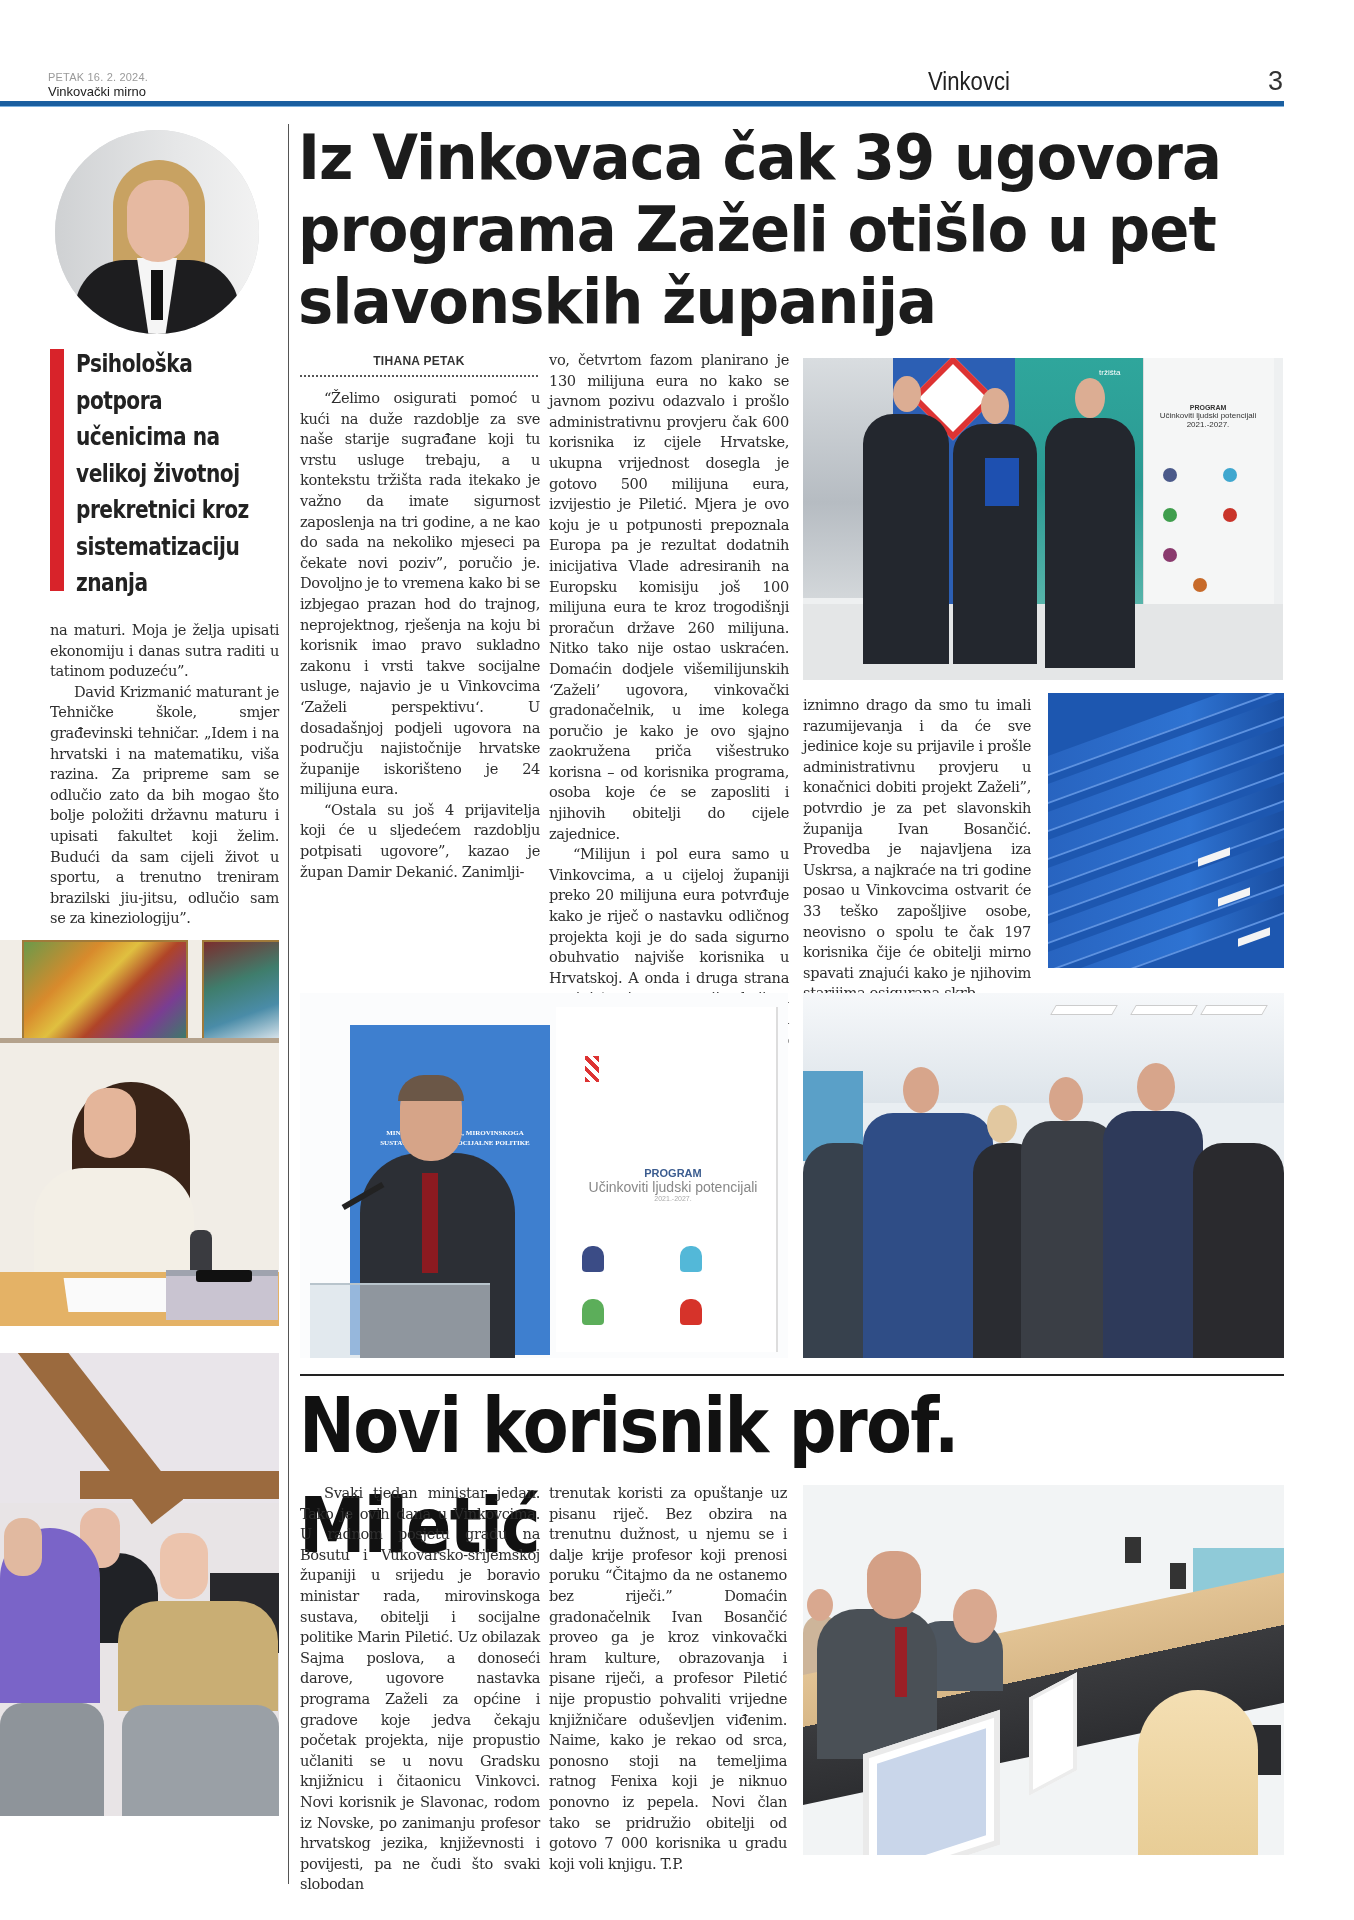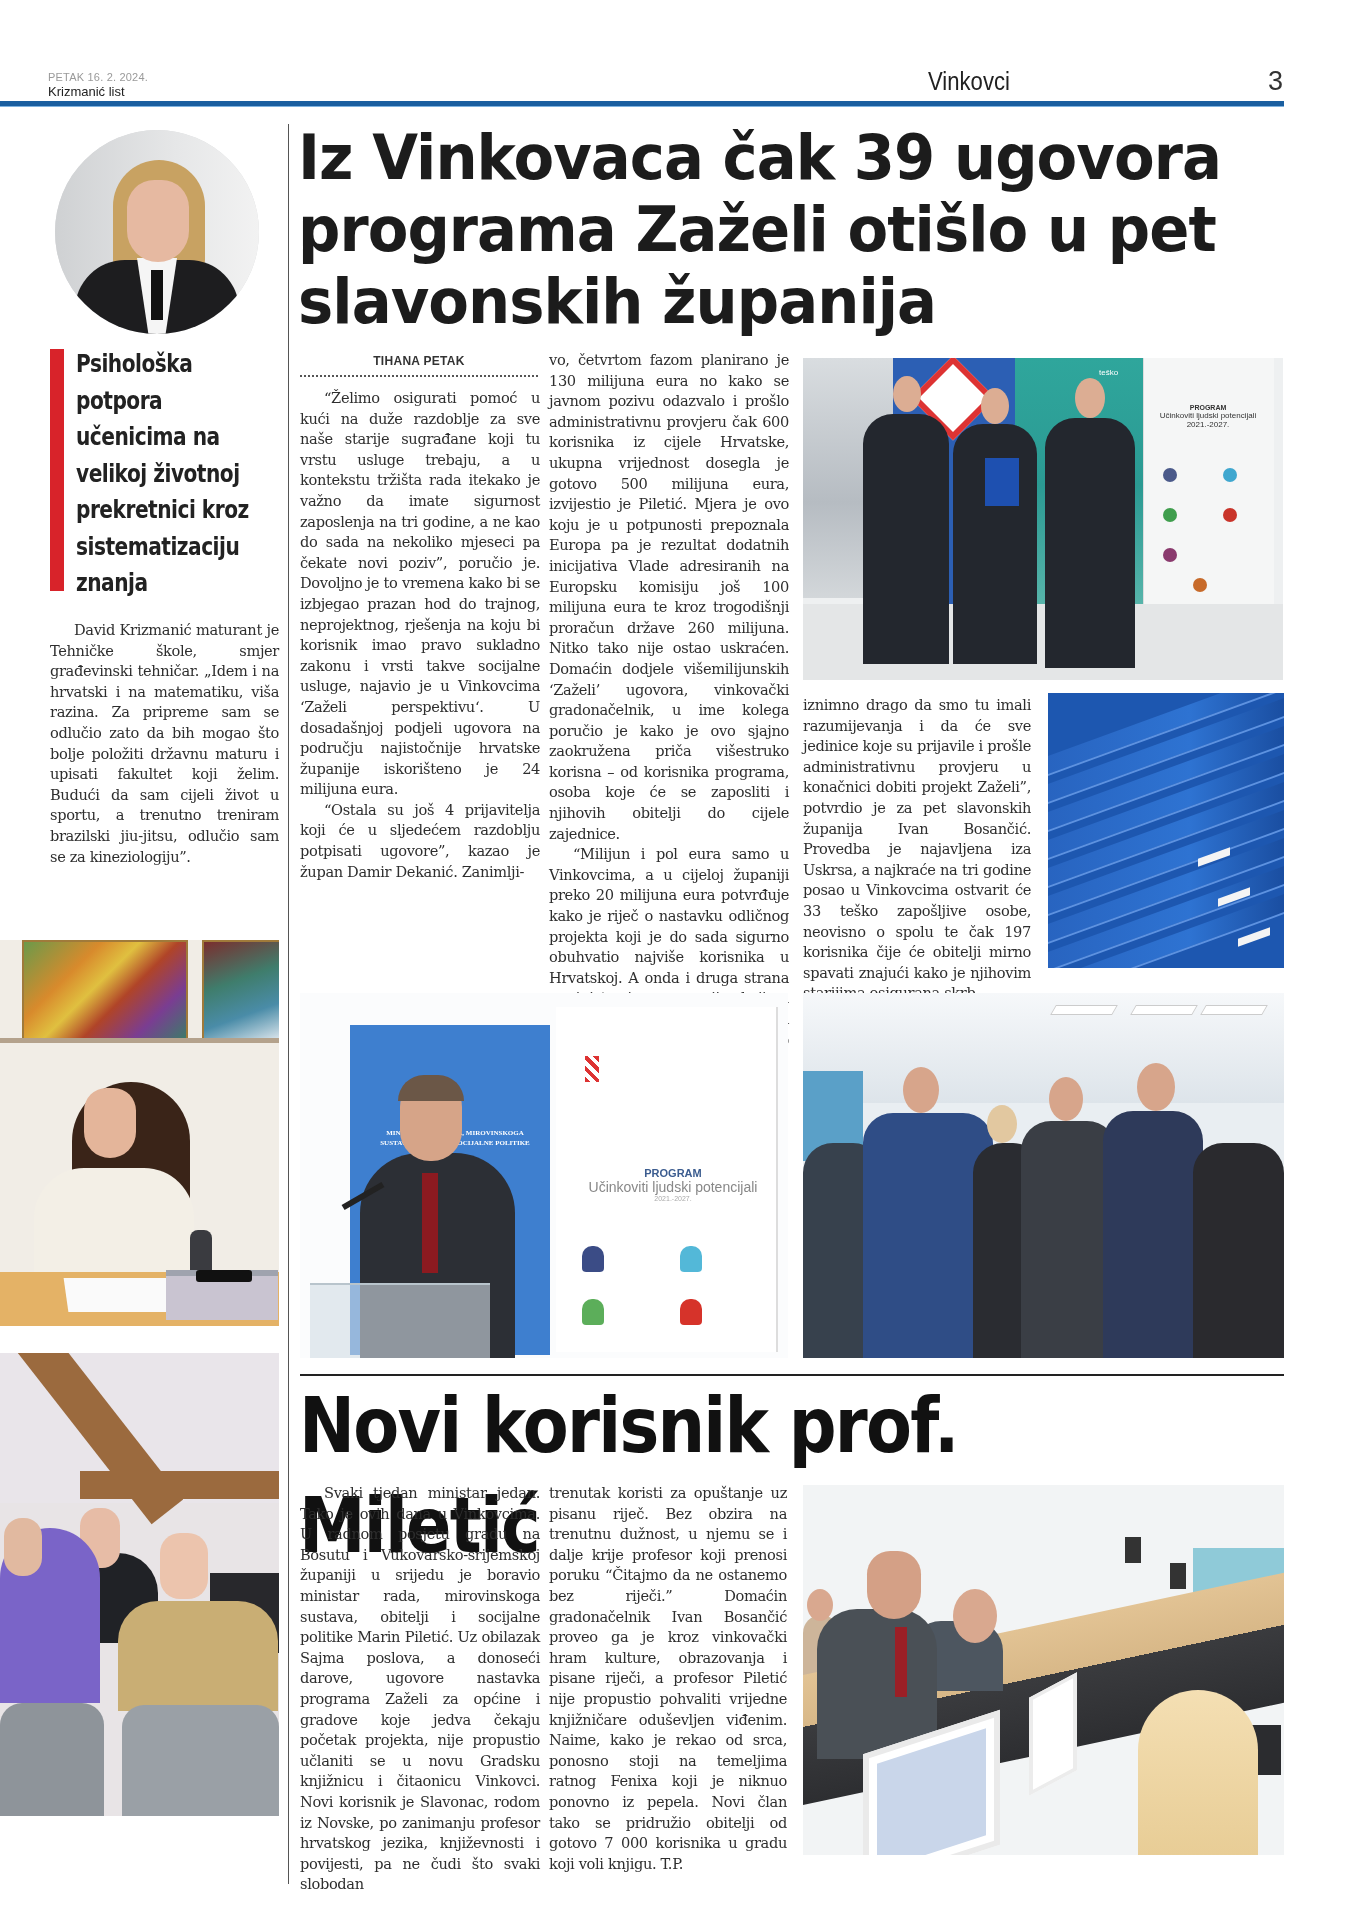--- a/index.html
+++ b/index.html
@@ -143,40 +143,41 @@
   
   .rule2 { position:absolute; left:300px; top:1374px; width:984px; height:2px; background:#222; }
   .headline2 { position:absolute; left:299px; top:1376px; width:1000px; font-family:"DejaVu Sans", sans-serif; font-weight:bold; font-size:76px; line-height:100px; color:#111; letter-spacing:-2px; transform:scaleX(0.88); transform-origin:left top; }
   .col2b-text { position:absolute; left:300px; top:1483px; width:240px; }
   .col3b-text { position:absolute; left:549px; top:1483px; width:238px; }
 </style>
 </head>
 <body>
 
 <div class="hdr-date">PETAK 16. 2. 2024.</div>
-<div class="hdr-paper">Krizmanić list</div>
+<div class="hdr-paper">Vinkovački mirno</div>
 <div class="hdr-section">Vinkovci</div>
 <div class="hdr-page">3</div>
 <div class="hdr-rule"></div>
 
 <div class="vdiv-left"></div>
 
 <div class="portrait">
   <div class="bg"></div>
     <div class="hair"></div>
     <div class="jacket"></div>
     <div class="shirt"></div>
     <div class="bow"></div>
     <div class="face"></div>
 </div>
 
 <div class="sub-bar"></div>
 <div class="sub-headline">Psihološka potpora učenicima na velikoj životnoj prekretnici kroz sistematizaciju znanja</div>
 
 <div class="col-left-text body-text">
+  <p class="noindent">na maturi. Moja je želja upisati ekonomiju i danas sutra raditi u tatinom poduzeću”.</p>
   <p>David Krizmanić maturant je Tehničke škole, smjer građevinski tehničar. „Idem i na hrvatski i na matematiku, viša razina. Za pripreme sam se odlučio zato da bih mogao što bolje položiti državnu maturu i upisati fakultet koji želim. Budući da sam cijeli život u sportu, a trenutno treniram brazilski jiu-jitsu, odlučio sam se za kineziologiju”.</p>
 </div>
 
 <div class="photo ph-girl">
   <div class="painting1"></div>
     <div class="painting2"></div>
     <div class="shelf"></div>
   <div class="hair"></div>
     <div class="sweater"></div>
     <div class="face"></div>
@@ -219,21 +220,21 @@
 
 <div class="col4-text body-text">
   <p class="noindent">iznimno drago da smo tu imali razumijevanja i da će sve jedinice koje su prijavile i prošle administrativnu provjeru u konačnici dobiti projekt Zaželi”, potvrdio je za pet slavonskih županija Ivan Bosančić. Provedba je najavljena iza Uskrsa, a najkraće na tri godine posao u Vinkovcima ostvarit će 33 teško zapošljive osobe, neovisno o spolu te čak 197 korisnika čije će obitelji mirno spavati znajući kako je njihovim starijima osigurana skrb.</p>
 </div>
 
 <div class="photo ph-signing">
   <div class="win"></div>
   <div class="banner-blue"></div>
   <div class="hzz"></div>
   <div class="banner-teal"></div>
-  <div class="zazeli">teško</div>
+  <div class="zazeli">tržišta</div>
   <div class="banner-white"></div>
   <div class="prog">
     <b>PROGRAM</b>
     <span>Učinkoviti ljudski potencijali</span><br>
     <span>2021.-2027.</span>
   </div>
   <div class="icon" style="left:360px;top:110px;background:#4b5a8a"></div>
   <div class="icon" style="left:420px;top:110px;background:#3fa7cf"></div>
   <div class="icon" style="left:360px;top:150px;background:#3f9e4d"></div>
   <div class="icon" style="left:420px;top:150px;background:#c9342a"></div>

